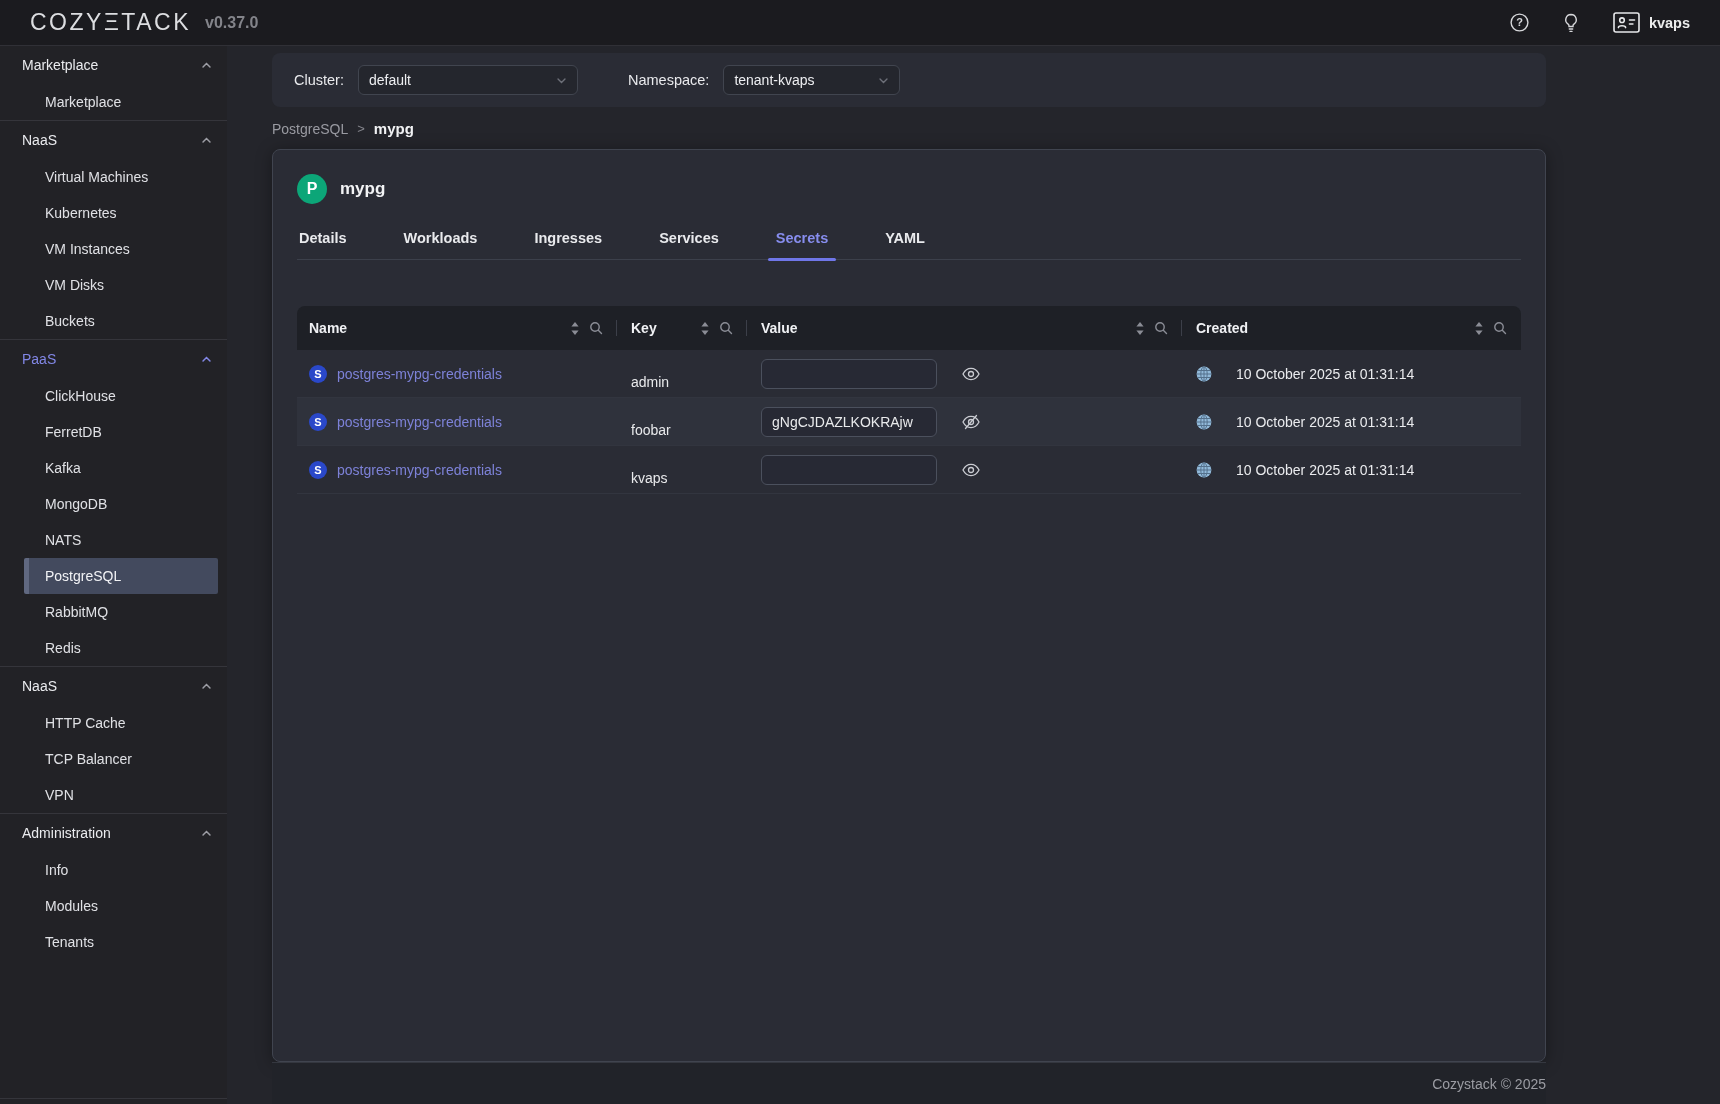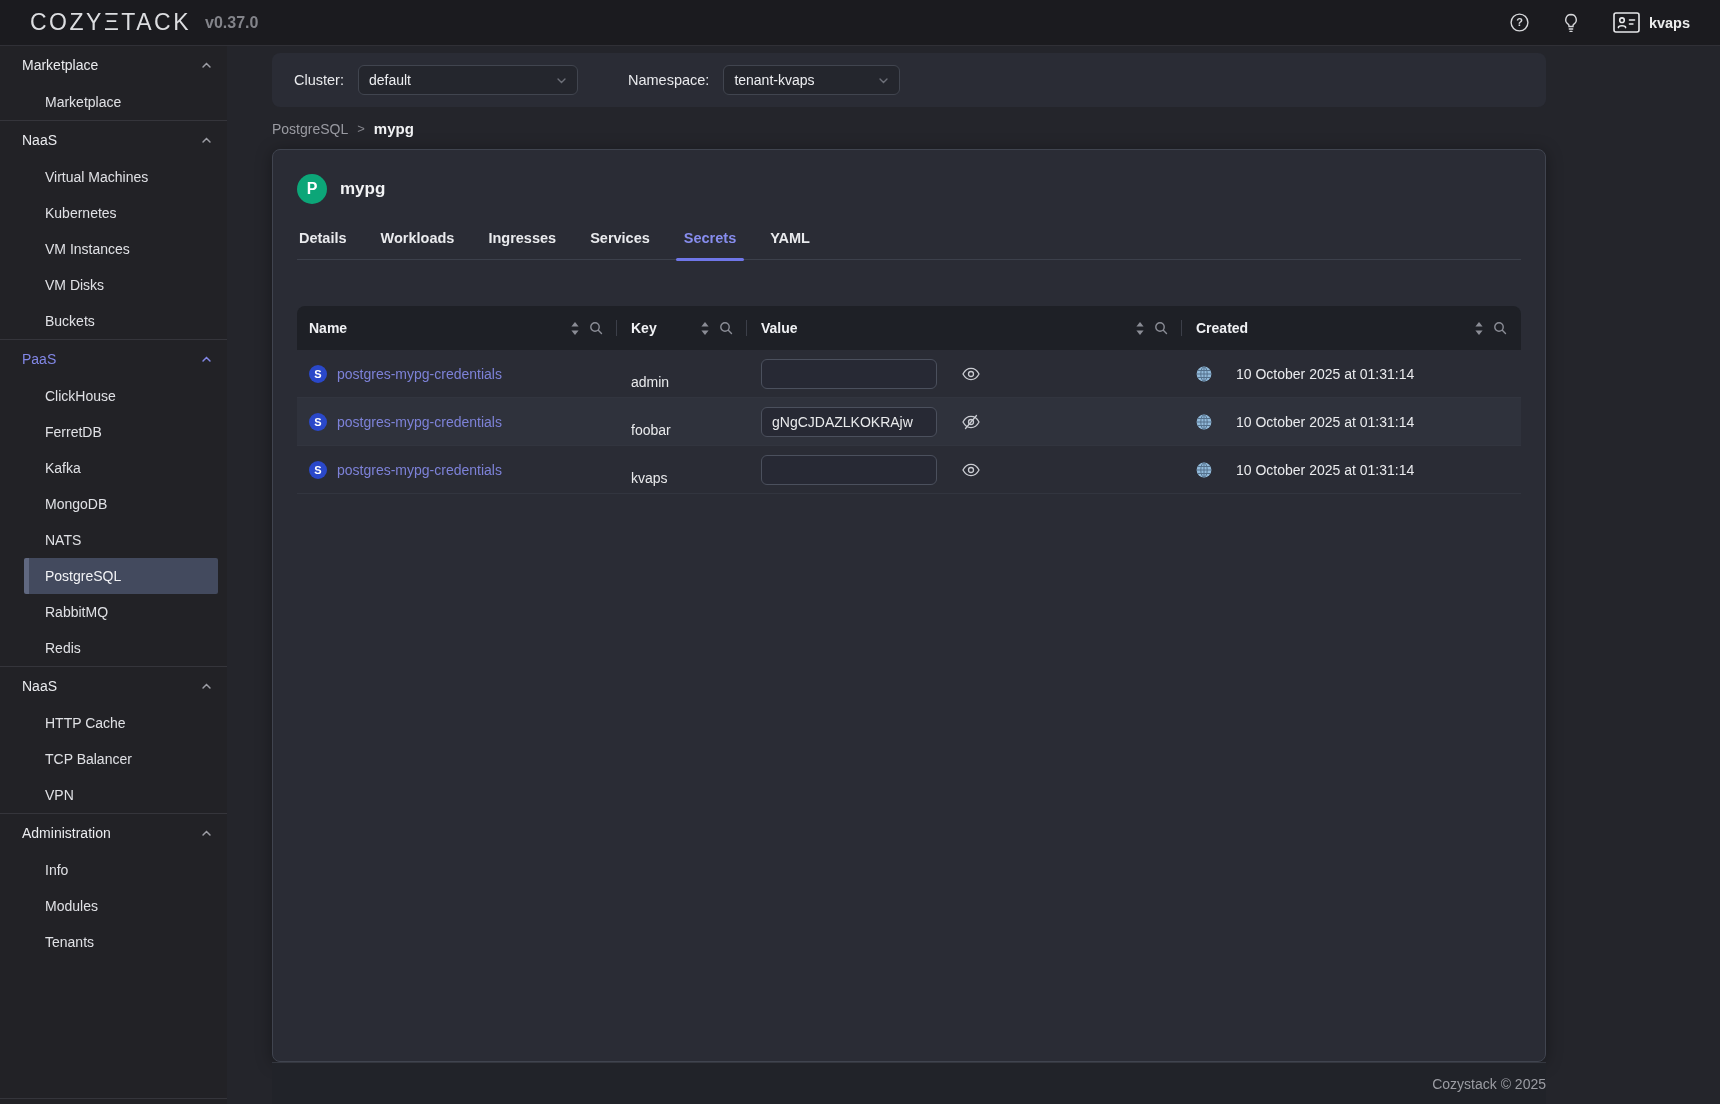--- a/index.html
+++ b/index.html
@@ -54,21 +54,21 @@
 
   
   .card { margin-top:12px; flex:1; background:#2a2c35; border:1px solid #40444f;
     border-radius:8px; padding:24px; box-shadow:0 2px 16px rgba(0,0,0,.35);
     display:flex; flex-direction:column; }
   .resource-header { display:flex; align-items:center; gap:13px; }
   .avatar { width:30px; height:30px; border-radius:50%; background:#0ca678; color:#fff;
     font-size:16px; font-weight:700; display:flex; align-items:center; justify-content:center; }
   .resource-title { font-size:17px; font-weight:600; color:#f2f3f5; }
 
-  .tabs { margin-top:26px; display:flex; gap:30px; border-bottom:1px solid #3c404b; }
+  .tabs { margin-top:26px; display:flex; gap:53px; border-bottom:1px solid #3c404b; }
   .tab { padding:0 2px 13px; font-size:14.5px; font-weight:600; color:#e9eaed;
     cursor:pointer; position:relative; }
   .tab.active { color:#878dee; }
   .tab.active::after { content:""; position:absolute; left:-6px; right:-6px; bottom:-2px;
     height:3px; background:#6f76e8; border-radius:3px; }
 
   
   .table { margin-top:46px; }
   .thead { display:grid; grid-template-columns:320px 130px 435px 1fr; height:44px;
     background:#1e2026; border-radius:8px 8px 0 0; align-items:center; }

